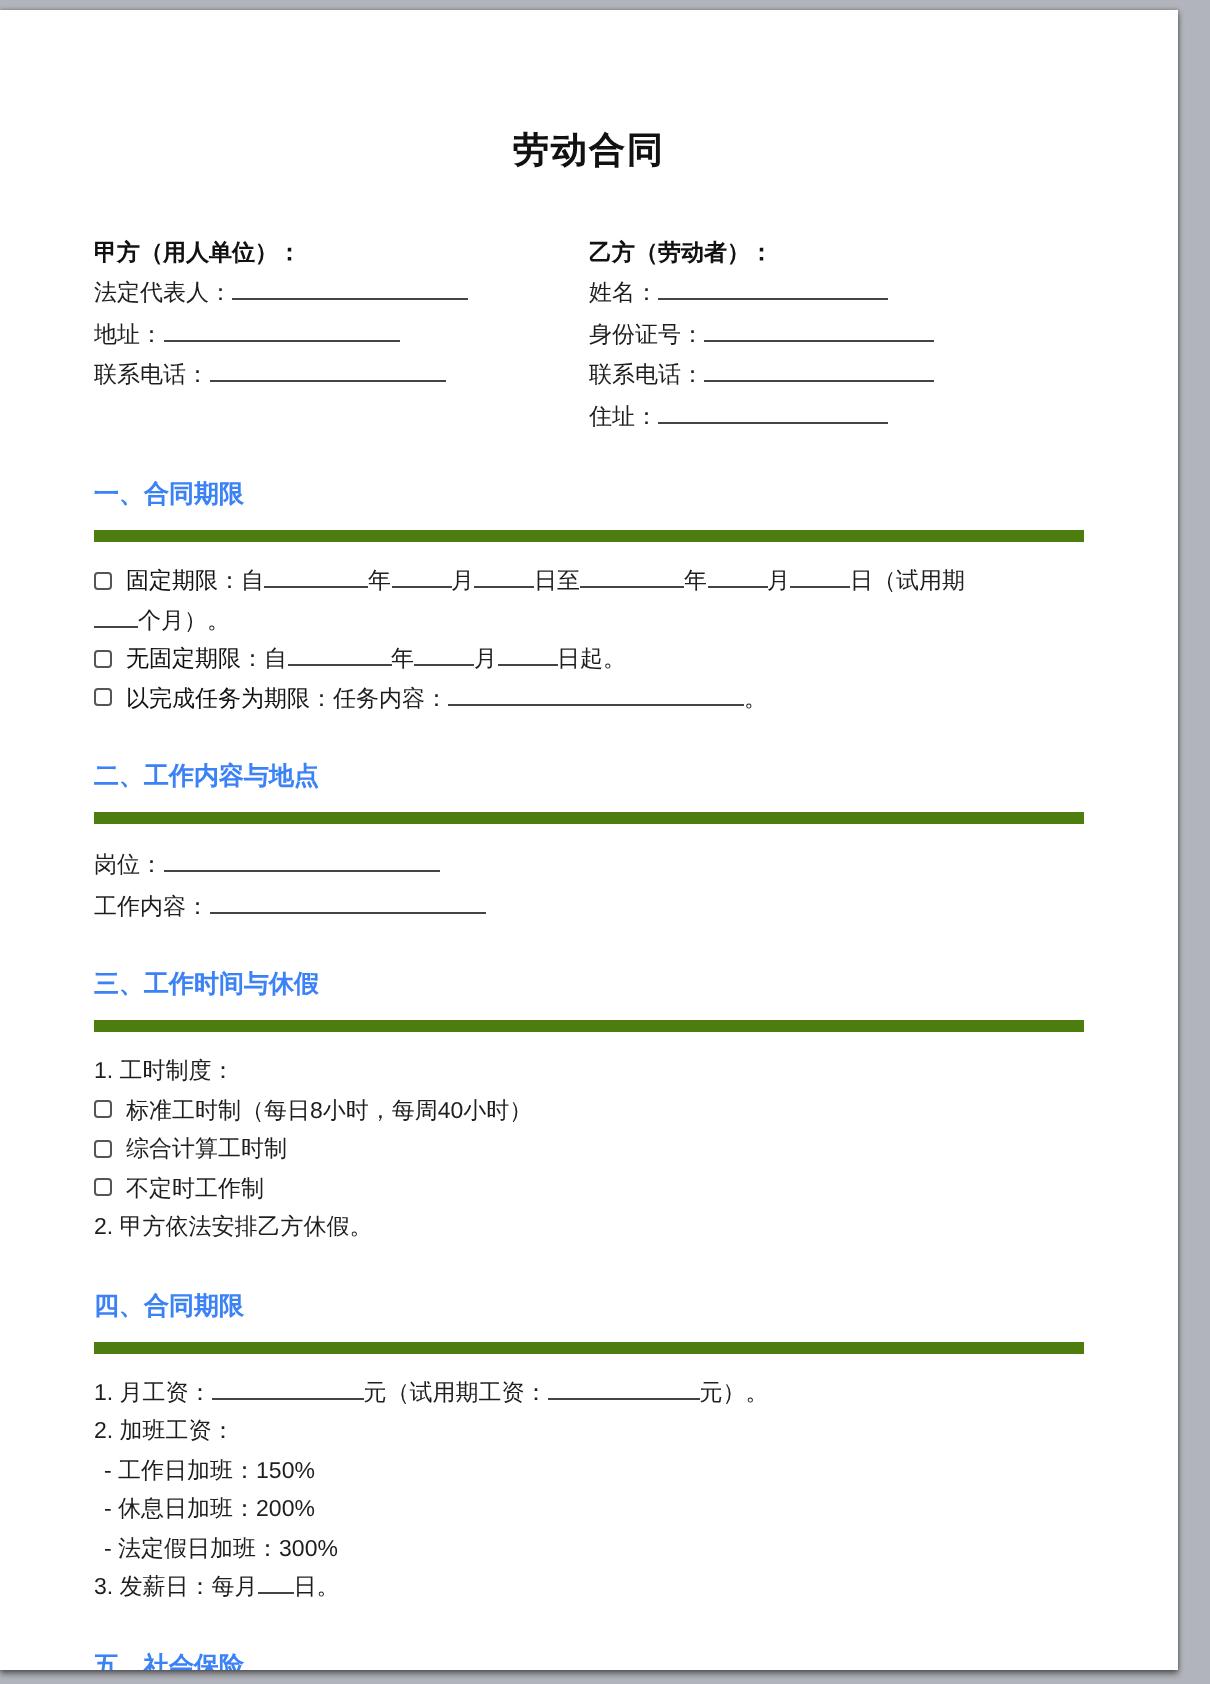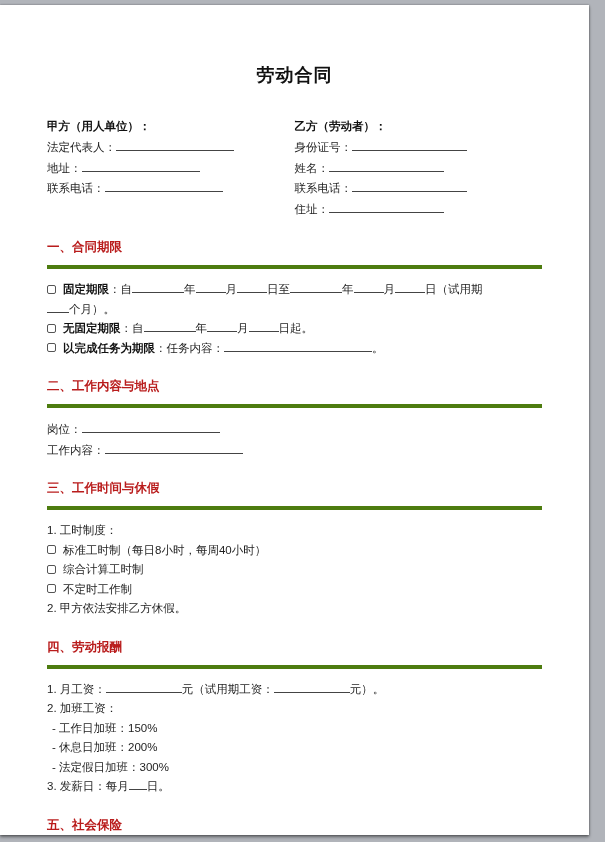--- a/index.html
+++ b/index.html
@@ -27,34 +27,33 @@
     margin-bottom: 30px;
     color: #111;
   }
   .parties { display: flex; }
   .party-col { width: 50%; }
   .party-heading {
     font-weight: bold;
     font-size: 11.5px;
     line-height: 20px;
     color: #111;
-    font-family: Liberation Mono, monospace;
   }
   .row { font-size: 11.5px; line-height: 20.5px; white-space: nowrap; }
   .section-heading {
     margin-top: 20px;
     font-size: 12.5px;
     font-weight: bold;
-    color: #b91c1c;
+    color: #3b82f6;
     padding-bottom: 9px;
-    border-bottom: 4px solid #4d7c0f;
+    border-bottom: 6px solid #4d7c0f;
     margin-bottom: 11px;
   }
   .line { font-size: 11.5px; line-height: 19.5px; white-space: nowrap; }
-  .b { font-weight: bold; color: #111; text-align: center; }
+  .b { font-weight: normal; color: #111; text-align: center; }
   .indent { padding-left: 5px; }
   .blank {
     display: inline-block;
     border-bottom: 1.2px solid #444;
     height: 2px;
   }
   .w18 { width: 18px; }
   .w22 { width: 22px; }
   .w30 { width: 30px; }
   .w52 { width: 52px; }
@@ -90,24 +89,24 @@
       <div class="row">
         <span>地址：</span><span class="blank w118"></span>
       </div>
       <div class="row">
         <span>联系电话：</span><span class="blank w118"></span>
       </div>
     </div>
     <div class="party-col">
       <div class="party-heading">乙方（劳动者）：</div>
       <div class="row">
-        <span>身份证号：</span><span class="blank w115"></span>
+        <span>姓名：</span><span class="blank w115"></span>
       </div>
       <div class="row">
-        <span>姓名：</span><span class="blank w115"></span>
+        <span>身份证号：</span><span class="blank w115"></span>
       </div>
       <div class="row">
         <span>联系电话：</span><span class="blank w115"></span>
       </div>
       <div class="row">
         <span>住址：</span><span class="blank w115"></span>
       </div>
     </div>
   </div>
 
@@ -139,21 +138,21 @@
     <span class="cb"></span><span>标准工时制（每日8小时，每周40小时）</span>
   </div>
   <div class="line">
     <span class="cb"></span><span>综合计算工时制</span>
   </div>
   <div class="line">
     <span class="cb"></span><span>不定时工作制</span>
   </div>
   <div class="line">2. 甲方依法安排乙方休假。</div>
 
-  <div class="section-heading">四、劳动报酬</div>
+  <div class="section-heading">四、合同期限</div>
   <div class="line">
     <span>1. 月工资：</span><span class="blank w76"></span><span>元（试用期工资：</span><span class="blank w76"></span><span>元）。</span>
   </div>
   <div class="line">2. 加班工资：</div>
   <div class="line indent">- 工作日加班：150%</div>
   <div class="line indent">- 休息日加班：200%</div>
   <div class="line indent">- 法定假日加班：300%</div>
   <div class="line">
     <span>3. 发薪日：每月</span><span class="blank w18"></span><span>日。</span>
   </div>

